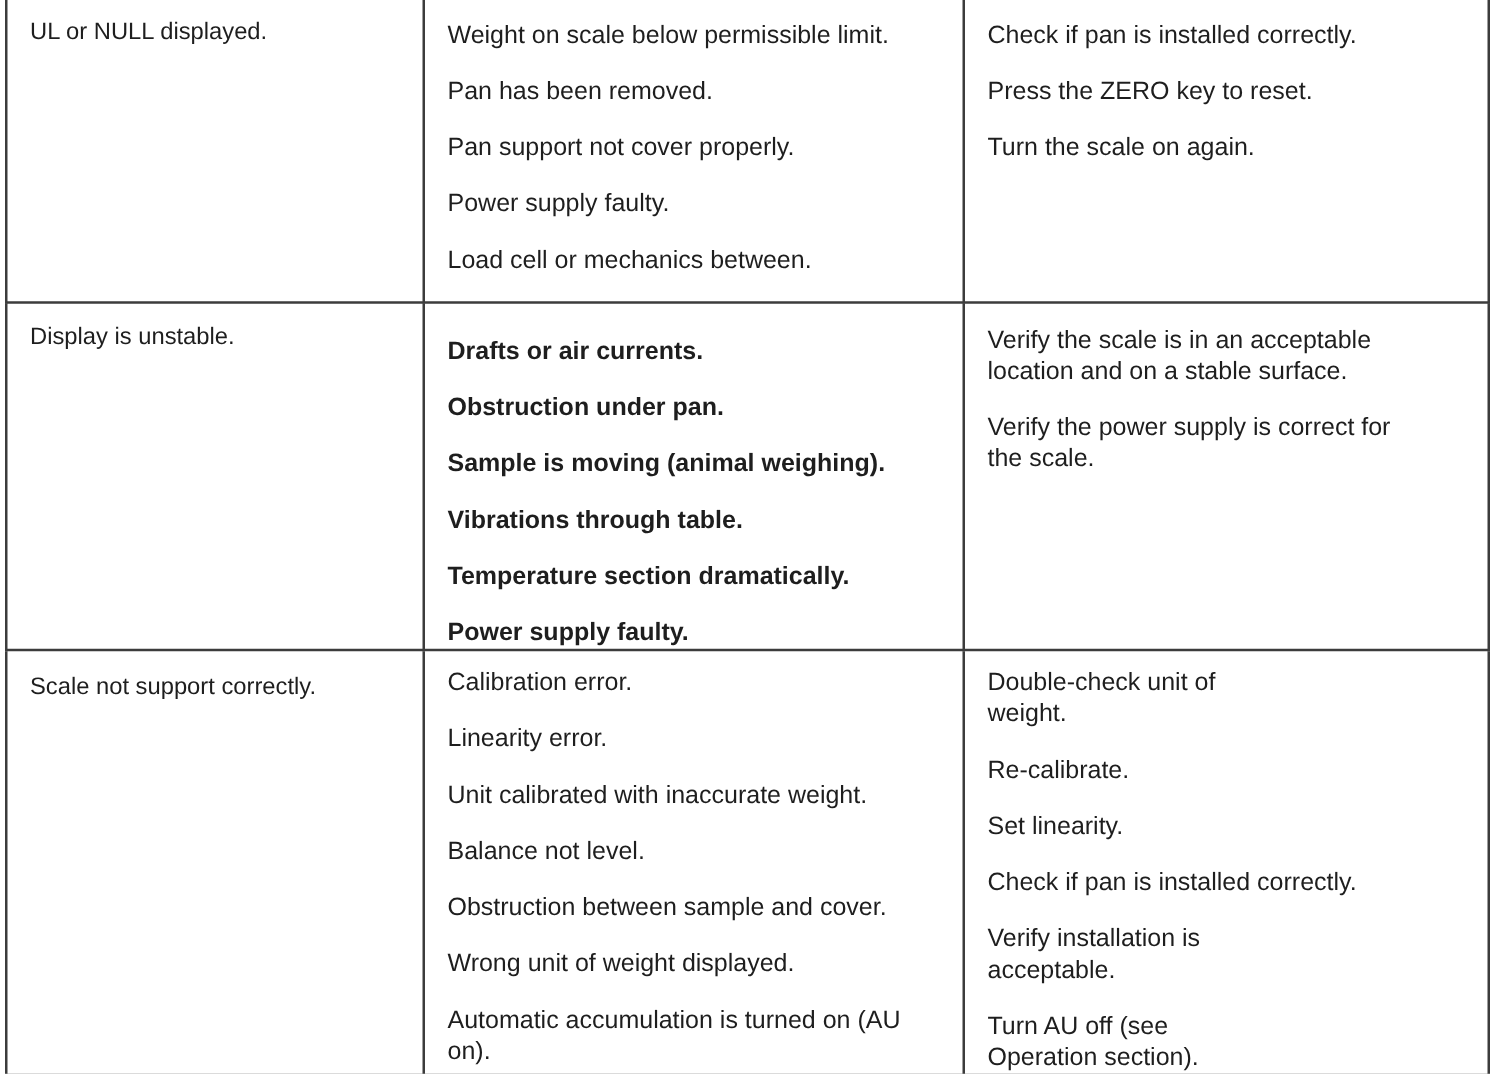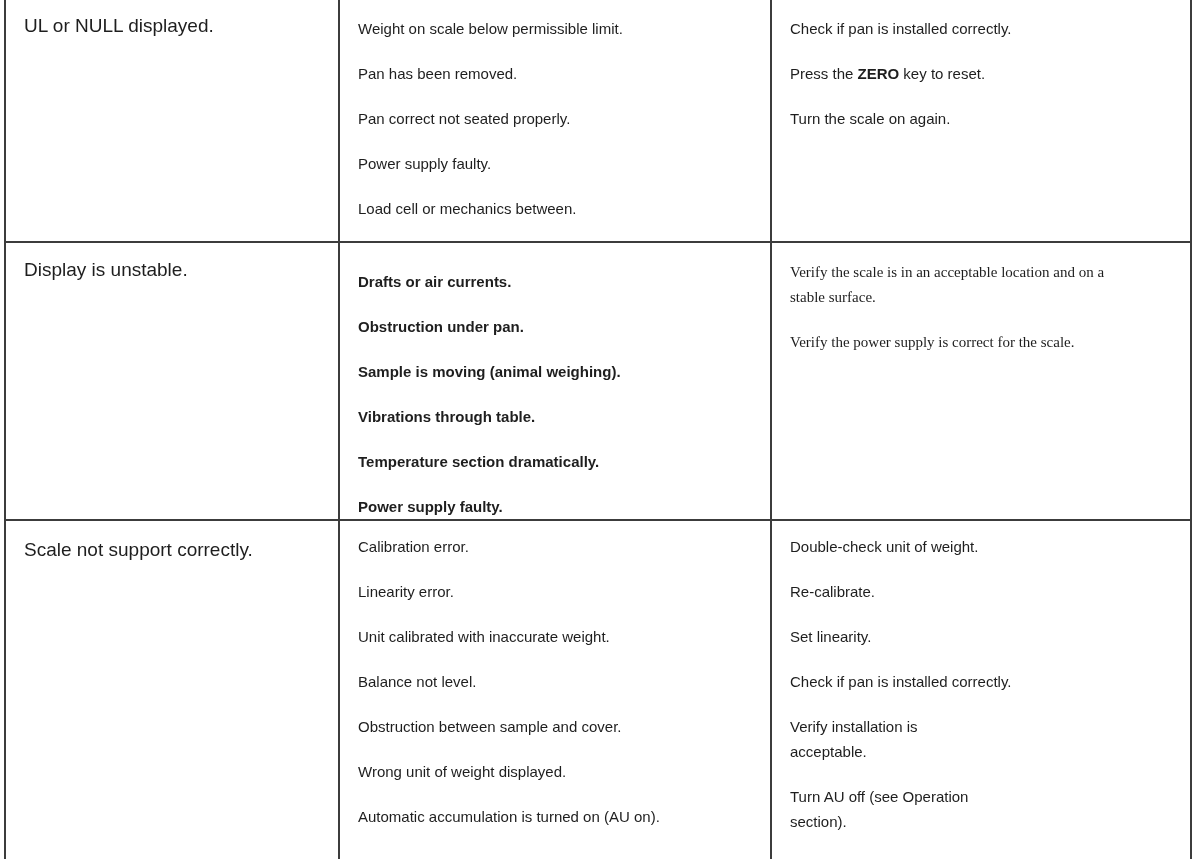--- a/index.html
+++ b/index.html
@@ -35,27 +35,27 @@
     .cell-inner {
       padding-left: 18px;
       padding-right: 14px;
     }
     .symptom-text {
       font-size: 19px;
       line-height: 26px;
       display: block;
     }
     .line-item {
-      font-size: 15px;
+      font-size: 20px;
       line-height: 25px;
       margin: 0 0 20px 0;
       display: block;
     }
     .line-item:last-child { margin-bottom: 0; }
-    .bold { font-weight: bold; }
+    .bold { font-weight: normal; }
 
     
     .row-1 { height: 243px; border-radius: 24px; }
     .row-2 { height: 232px; margin-left: 28px; }
     .row-3 { height: 340px; }
 
     .row-1 .symptom-inner { padding-top: 13px; }
     .row-1 .cause-inner { padding-top: 16px; }
     .row-1 .remedy-inner { padding-top: 16px; }
 
@@ -81,21 +81,21 @@
     <tr class="row-1">
       <td>
         <div class="cell-inner symptom-inner">
           <span class="symptom-text">UL or NULL displayed.</span>
         </div>
       </td>
       <td>
         <div class="cell-inner cause-inner">
           <span class="line-item">Weight on scale below permissible limit.</span>
           <span class="line-item">Pan has been removed.</span>
-          <span class="line-item">Pan correct not seated properly.</span>
+          <span class="line-item">Pan support not cover properly.</span>
           <span class="line-item">Power supply faulty.</span>
           <span class="line-item">Load cell or mechanics between.</span>
         </div>
       </td>
       <td>
         <div class="cell-inner remedy-inner">
           <span class="line-item">Check if pan is installed correctly.</span>
           <span class="line-item"><span>Press the </span><span class="bold">ZERO</span><span> key to reset.</span></span>
           <span class="line-item">Turn the scale on again.</span>
         </div>
@@ -112,21 +112,21 @@
         <div class="cell-inner cause-inner">
           <span class="line-item">Drafts or air currents.</span>
           <span class="line-item">Obstruction under pan.</span>
           <span class="line-item">Sample is moving (animal weighing).</span>
           <span class="line-item">Vibrations through table.</span>
           <span class="line-item">Temperature section dramatically.</span>
           <span class="line-item">Power supply faulty.</span>
         </div>
       </td>
       <td>
-        <div class="cell-inner remedy-inner" style="padding-right: 52px; font-family: Liberation Serif, serif;">
+        <div class="cell-inner remedy-inner" style="padding-right: 52px;">
           <span class="line-item">Verify the scale is in an acceptable location and on a stable surface.</span>
           <span class="line-item">Verify the power supply is correct for the scale.</span>
         </div>
       </td>
     </tr>
 
     <tr class="row-3">
       <td>
         <div class="cell-inner symptom-inner">
           <span class="symptom-text">Scale not support correctly.</span>

